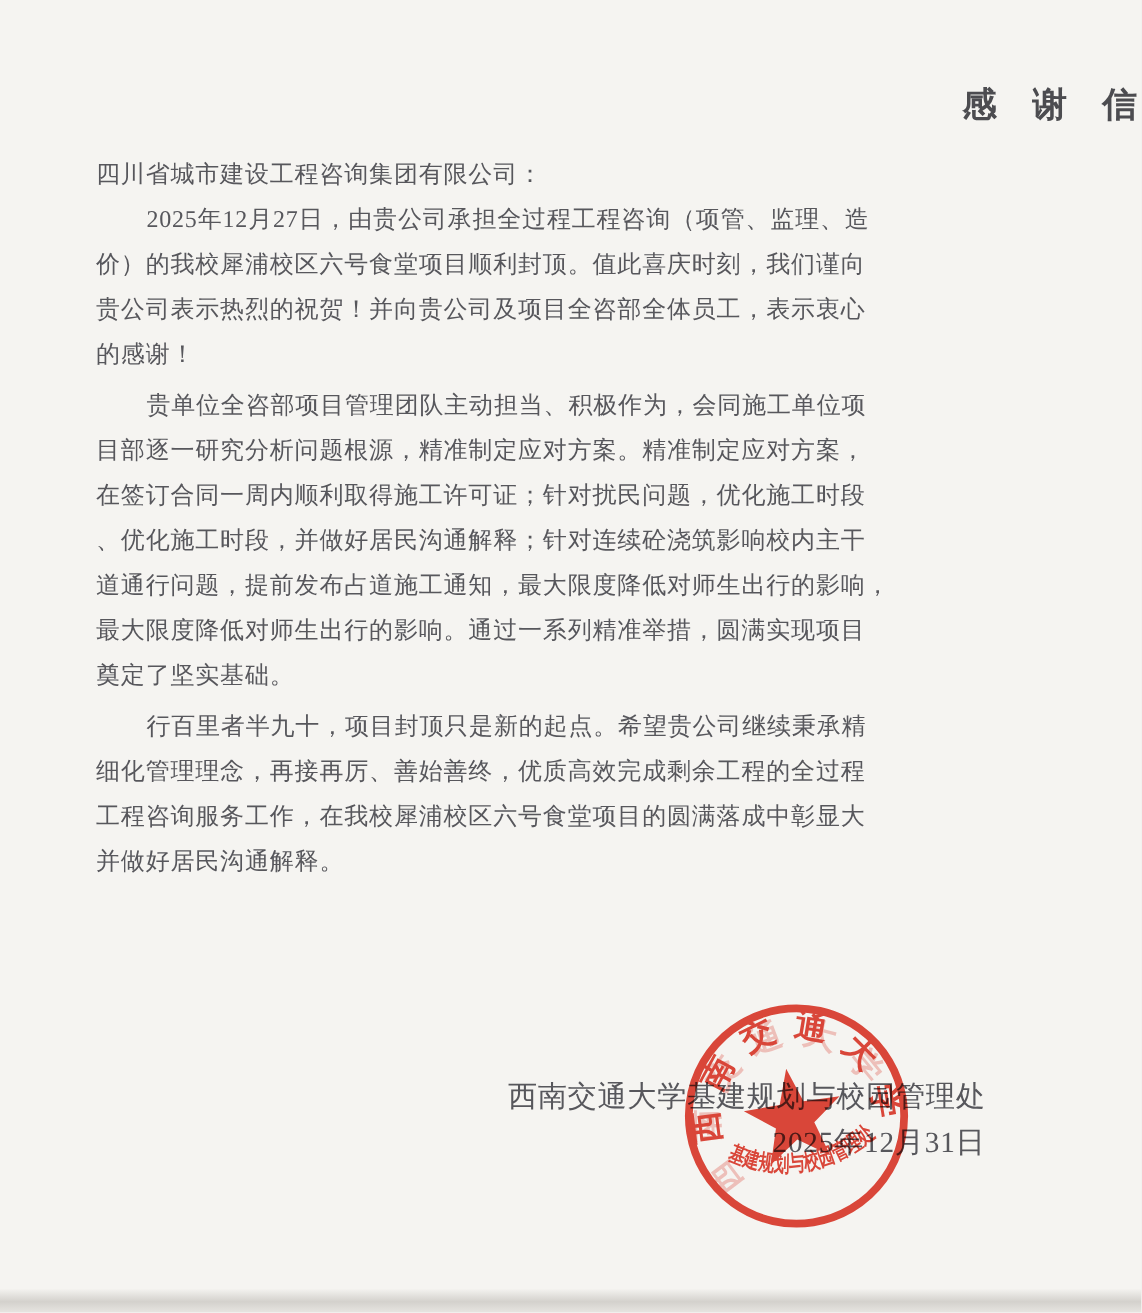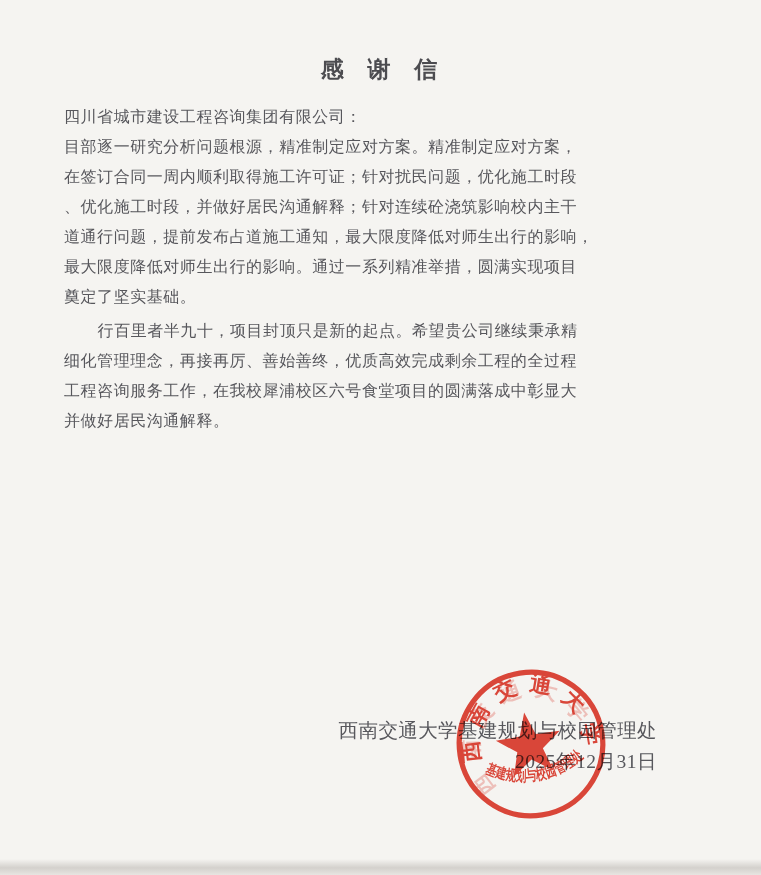--- a/index.html
+++ b/index.html
@@ -17,21 +17,21 @@
     position:relative;
     width:761px;height:875px;
     background:var(--paper);
     overflow:hidden;
     color:var(--ink);
   }
   .title{
     position:absolute;
     left:0;top:54px;width:761px;
     margin:0;
-    text-align:center;
+    text-align:right;
     font-size:23px;
     font-weight:bold;
     letter-spacing:3px;
     word-spacing:12px;
     color:#4c4c50;
   }
   .content{
     position:absolute;
     left:64px;top:102px;
     width:641px;
@@ -90,22 +90,29 @@
 </head>
 <body>
 
 <div class="page">
 
   <h1 class="title">感 谢 信</h1>
 
   <div class="content">
     <div class="line salutation">四川省城市建设工程咨询集团有限公司：</div>
 
+    <div class="para">
+      <div class="line first">2025年12月27日，由贵公司承担全过程工程咨询（项管、监理、造</div>
+      <div class="line">价）的我校犀浦校区六号食堂项目顺利封顶。值此喜庆时刻，我们谨向</div>
+      <div class="line">贵公司表示热烈的祝贺！并向贵公司及项目全咨部全体员工，表示衷心</div>
+      <div class="line">的感谢！</div>
+    </div>
 
     <div class="para">
+      <div class="line first">贵单位全咨部项目管理团队主动担当、积极作为，会同施工单位项</div>
       <div class="line">目部逐一研究分析问题根源，精准制定应对方案。精准制定应对方案，</div>
       <div class="line">在签订合同一周内顺利取得施工许可证；针对扰民问题，优化施工时段</div>
       <div class="line">、优化施工时段，并做好居民沟通解释；针对连续砼浇筑影响校内主干</div>
       <div class="line">道通行问题，提前发布占道施工通知，最大限度降低对师生出行的影响，</div>
       <div class="line">最大限度降低对师生出行的影响。通过一系列精准举措，圆满实现项目</div>
       <div class="line">奠定了坚实基础。</div>
     </div>
 
     <div class="para">
       <div class="line first">行百里者半九十，项目封顶只是新的起点。希望贵公司继续秉承精</div>

